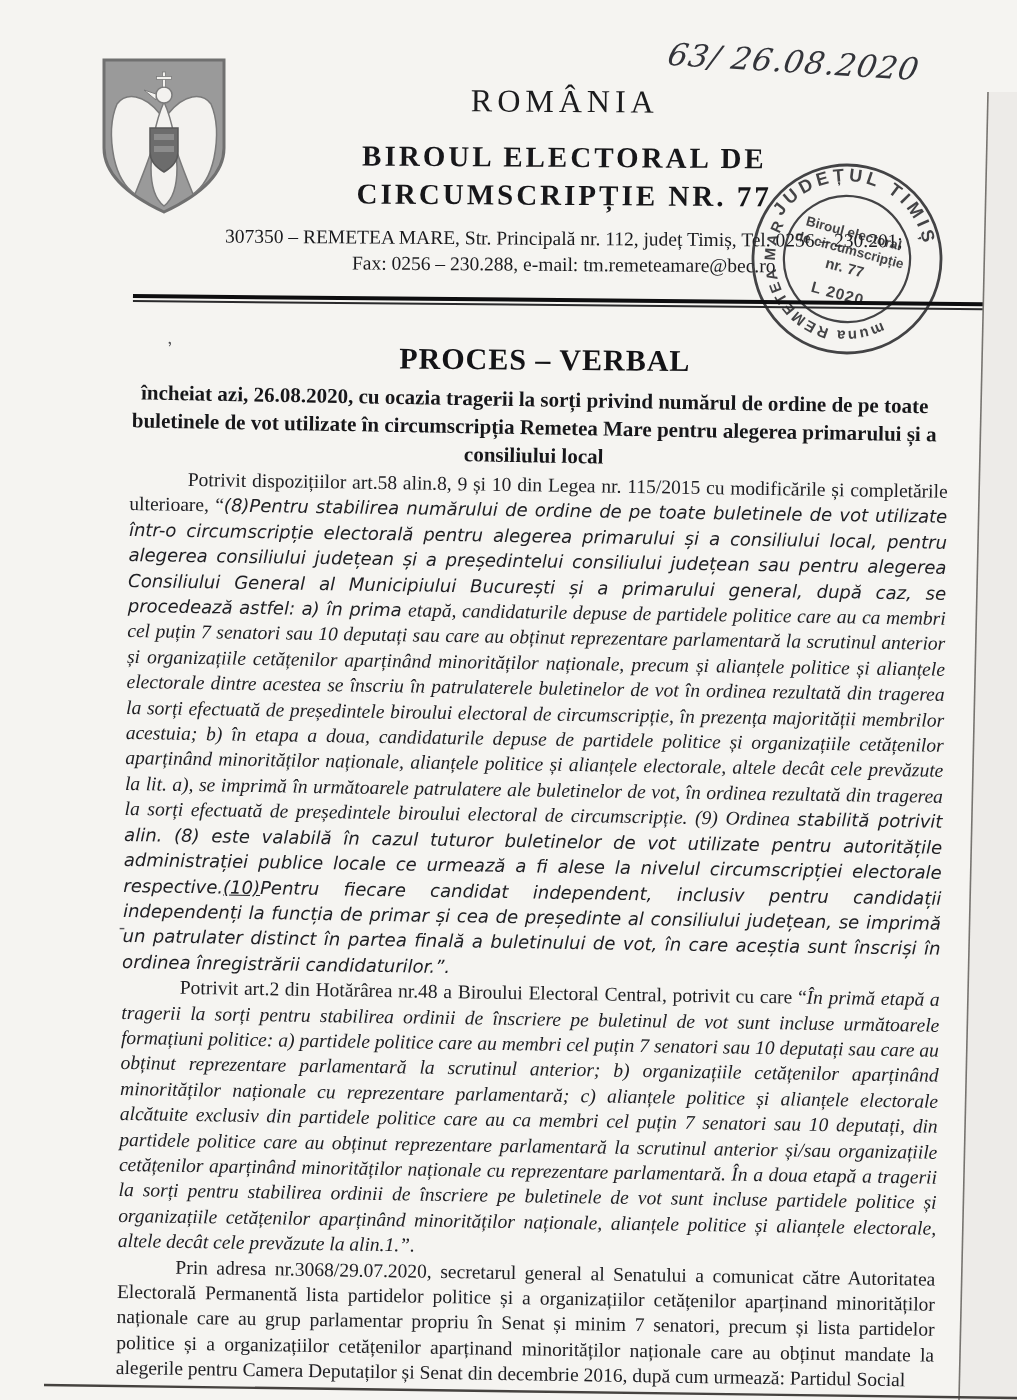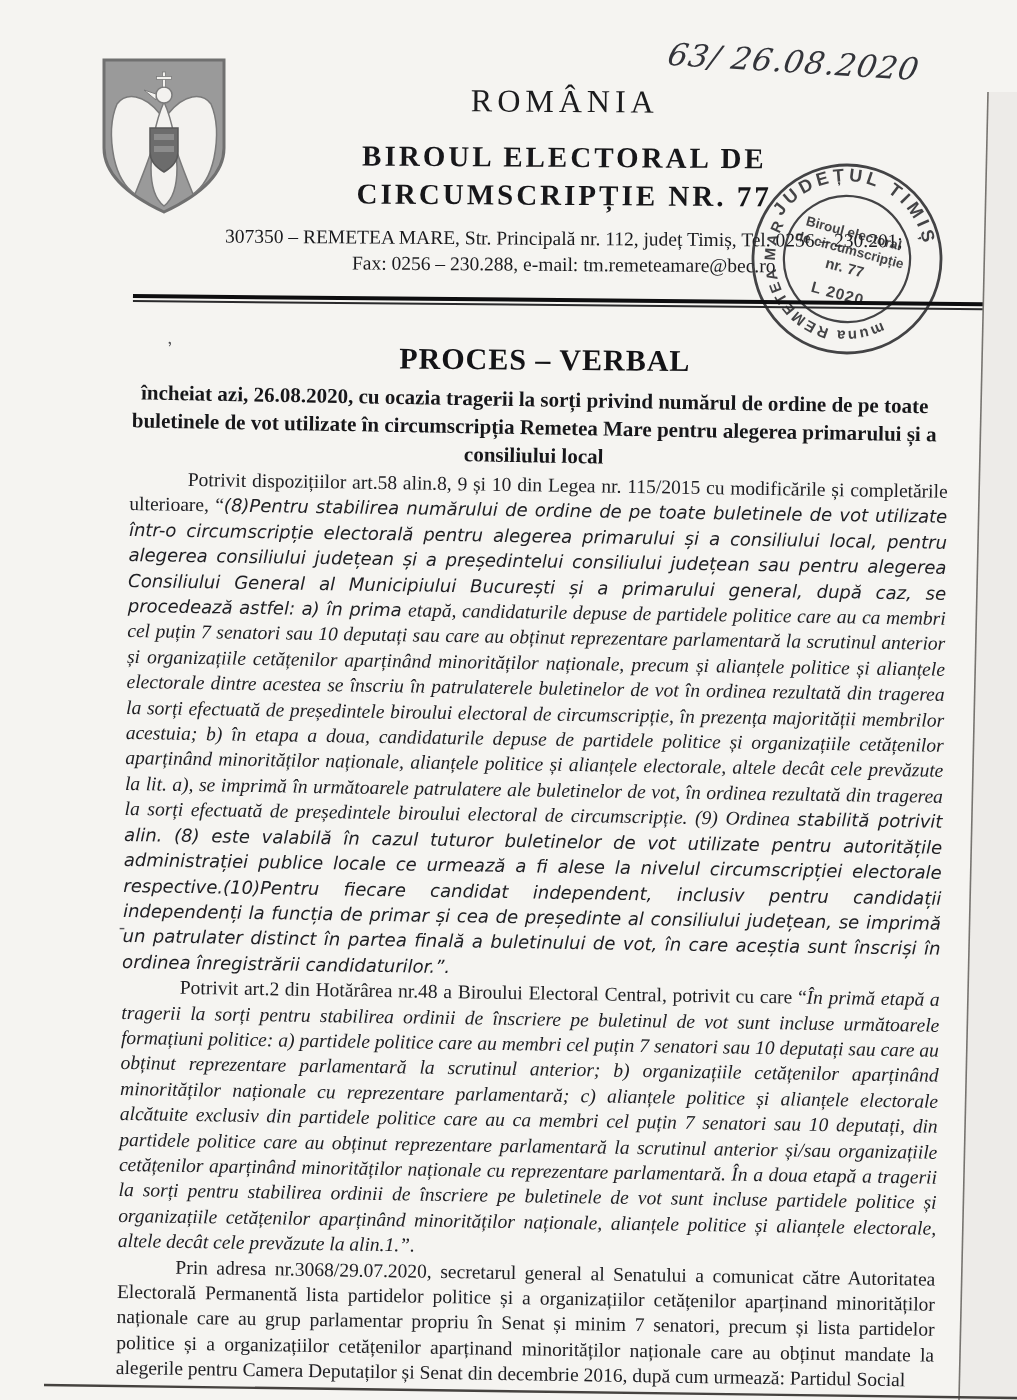--- a/index.html
+++ b/index.html
@@ -54,21 +54,21 @@
   
   .docbody{
     position:absolute;left:130px;top:466px;width:818px;
     font-size:19.5px;line-height:25.4px;text-align:justify;
     transform:rotate(0.9deg);transform-origin:left top;color:#202024;
   }
   .docbody p{margin:0;text-indent:58px;}
   .seg-r{font-style:normal;}
   .seg-si{font-style:italic;}
   .seg-ss{font-family:"DejaVu Sans", sans-serif;font-style:italic;font-size:18px;}
-  .seg-ssu{font-family:"DejaVu Sans", sans-serif;font-style:italic;font-size:18px;}
+  .seg-ssu{font-family:"DejaVu Sans", sans-serif;font-style:italic;font-size:18px;text-decoration:underline;}
   
   .mark1{position:absolute;left:168px;top:338px;font-size:17px;color:#4a4a4e;transform:rotate(-12deg);}
   .mark2{position:absolute;left:119px;top:917px;font-size:18px;color:#55555a;}
   .artifacts{position:absolute;left:0;top:0;pointer-events:none;}
 </style>
 </head>
 <body>
 
 <div class="page">
 

